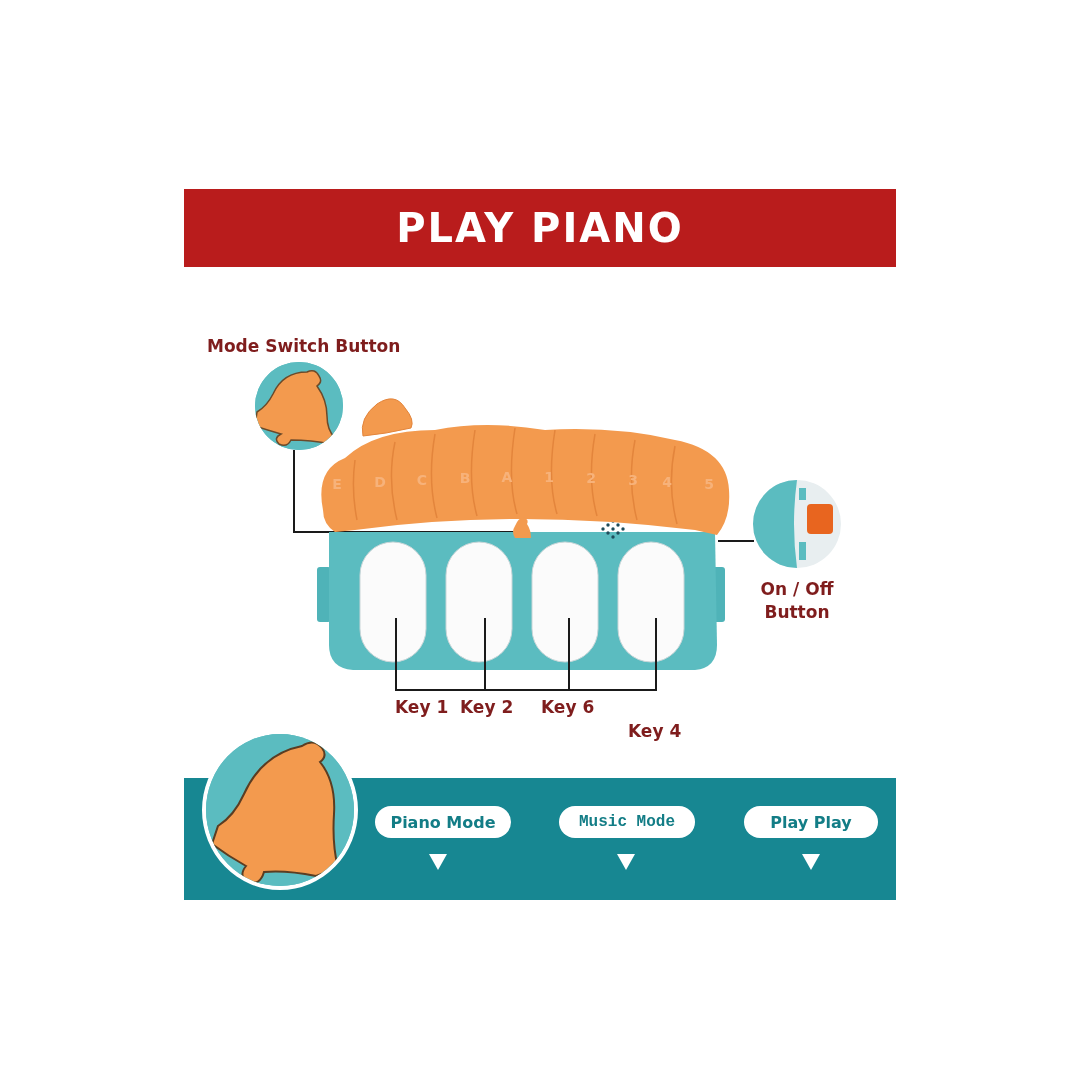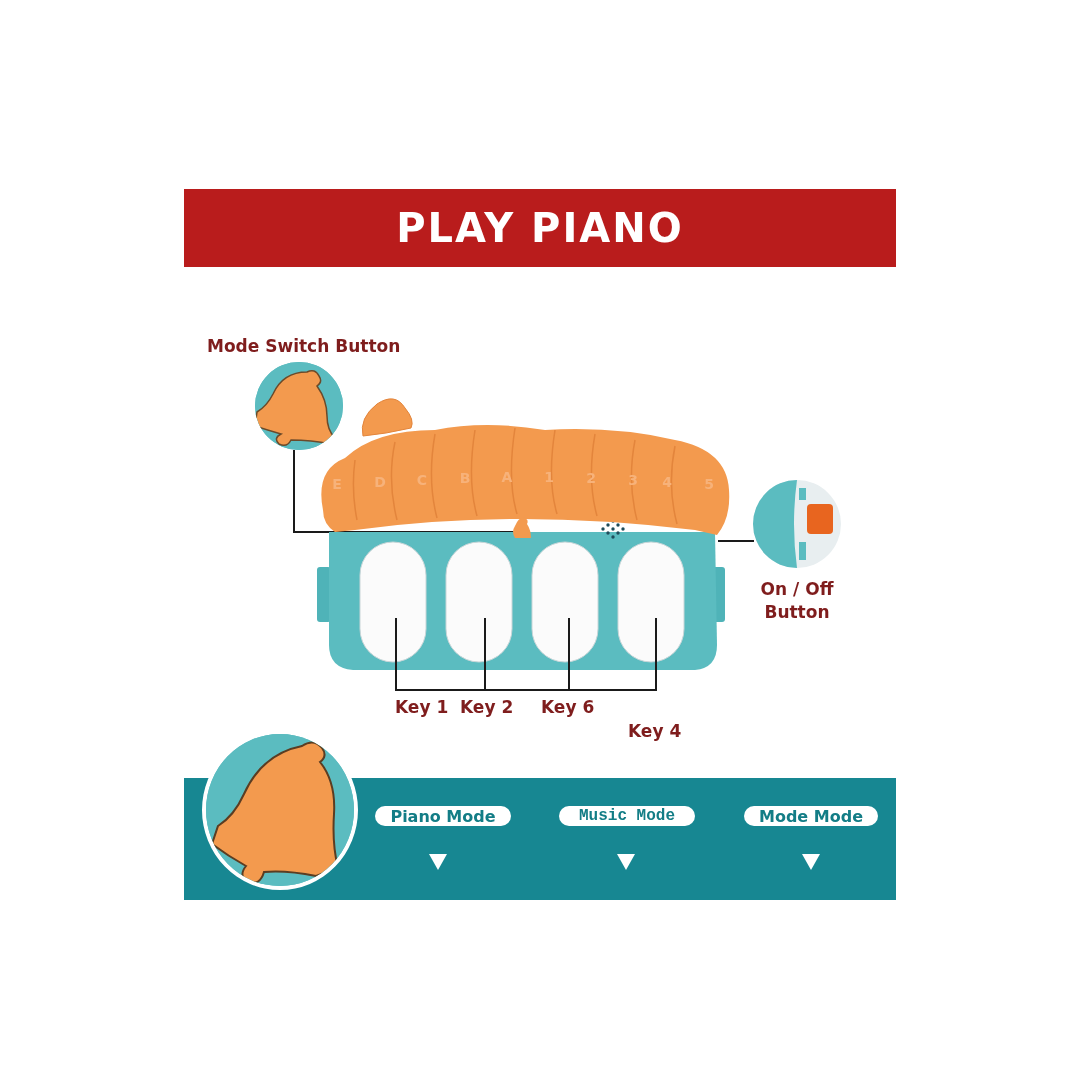--- a/index.html
+++ b/index.html
@@ -7,21 +7,21 @@
          font-family:"DejaVu Sans", sans-serif; }
   .abs { position:absolute; }
   .banner { left:184px; top:189px; width:712px; height:78px; background:#b91c1c; }
   .banner-title { left:0; right:0; top:0; height:78px; display:flex; align-items:center; justify-content:center;
                   color:#fff; font-weight:bold; font-size:40px; letter-spacing:2px; }
   .label-teal { color:#7f1d1d; font-weight:bold; }
   .mode-switch-label { left:207px; top:336px; font-size:17px; }
   .onoff-label { left:752px; top:578px; font-size:17px; text-align:center; width:90px; line-height:23px; }
   .key-label { top:697px; font-size:17px; }
   .bottom-band { left:184px; top:778px; width:712px; height:122px; background:#178792; }
-  .pill { top:806px; height:20px; background:#fff; border-radius:18px; color:#137d86; font-weight:bold;
+  .pill { top:806px; height:32px; background:#fff; border-radius:18px; color:#137d86; font-weight:bold;
           font-size:16px; display:flex; align-items:center; justify-content:center; }
   .arrow { top:854px; width:0; height:0; border-left:9px solid transparent; border-right:9px solid transparent;
            border-top:16px solid #fff; }
   .circle { border-radius:50%; overflow:hidden; background:#5bbcc0; }
   .line { background:#1a1a1a; }
 </style>
 </head>
 <body>
 
 <div class="abs banner">
@@ -127,17 +127,17 @@
 
 <div class="abs circle" style="left:202px; top:730px; width:156px; height:160px; border:4px solid #fff; box-sizing:border-box;">
   <svg width="150" height="154" viewBox="0 0 150 154">
     <rect width="150" height="154" fill="#5bbcc0"></rect>
     <path d="M96 12 q12 -8 20 2 q6 8 -2 14 q16 20 14 52 q-2 30 4 54 l-22 8 q-30 -6 -52 -4 q-4 14 -16 10 q-10 -6 -2 -16 q-18 -10 -34 -22 l6 -18 q16 -10 26 -32 q18 -40 58 -48 z" fill="#f39a4e" stroke="#5b3d22" stroke-width="2"></path>
   </svg>
 </div>
 
 <div class="abs pill" style="left:375px; width:136px;">Piano Mode</div>
 <div class="abs pill" style="left:559px; width:136px;font-family:Liberation Mono, monospace;">Music Mode</div>
-<div class="abs pill" style="left:744px; width:134px;">Mode Mode</div>
+<div class="abs pill" style="left:744px; width:134px;">Play Play</div>
 
 <div class="abs arrow" style="left:429px;"></div>
 <div class="abs arrow" style="left:617px;"></div>
 <div class="abs arrow" style="left:802px;"></div>
 
 </body></html>

